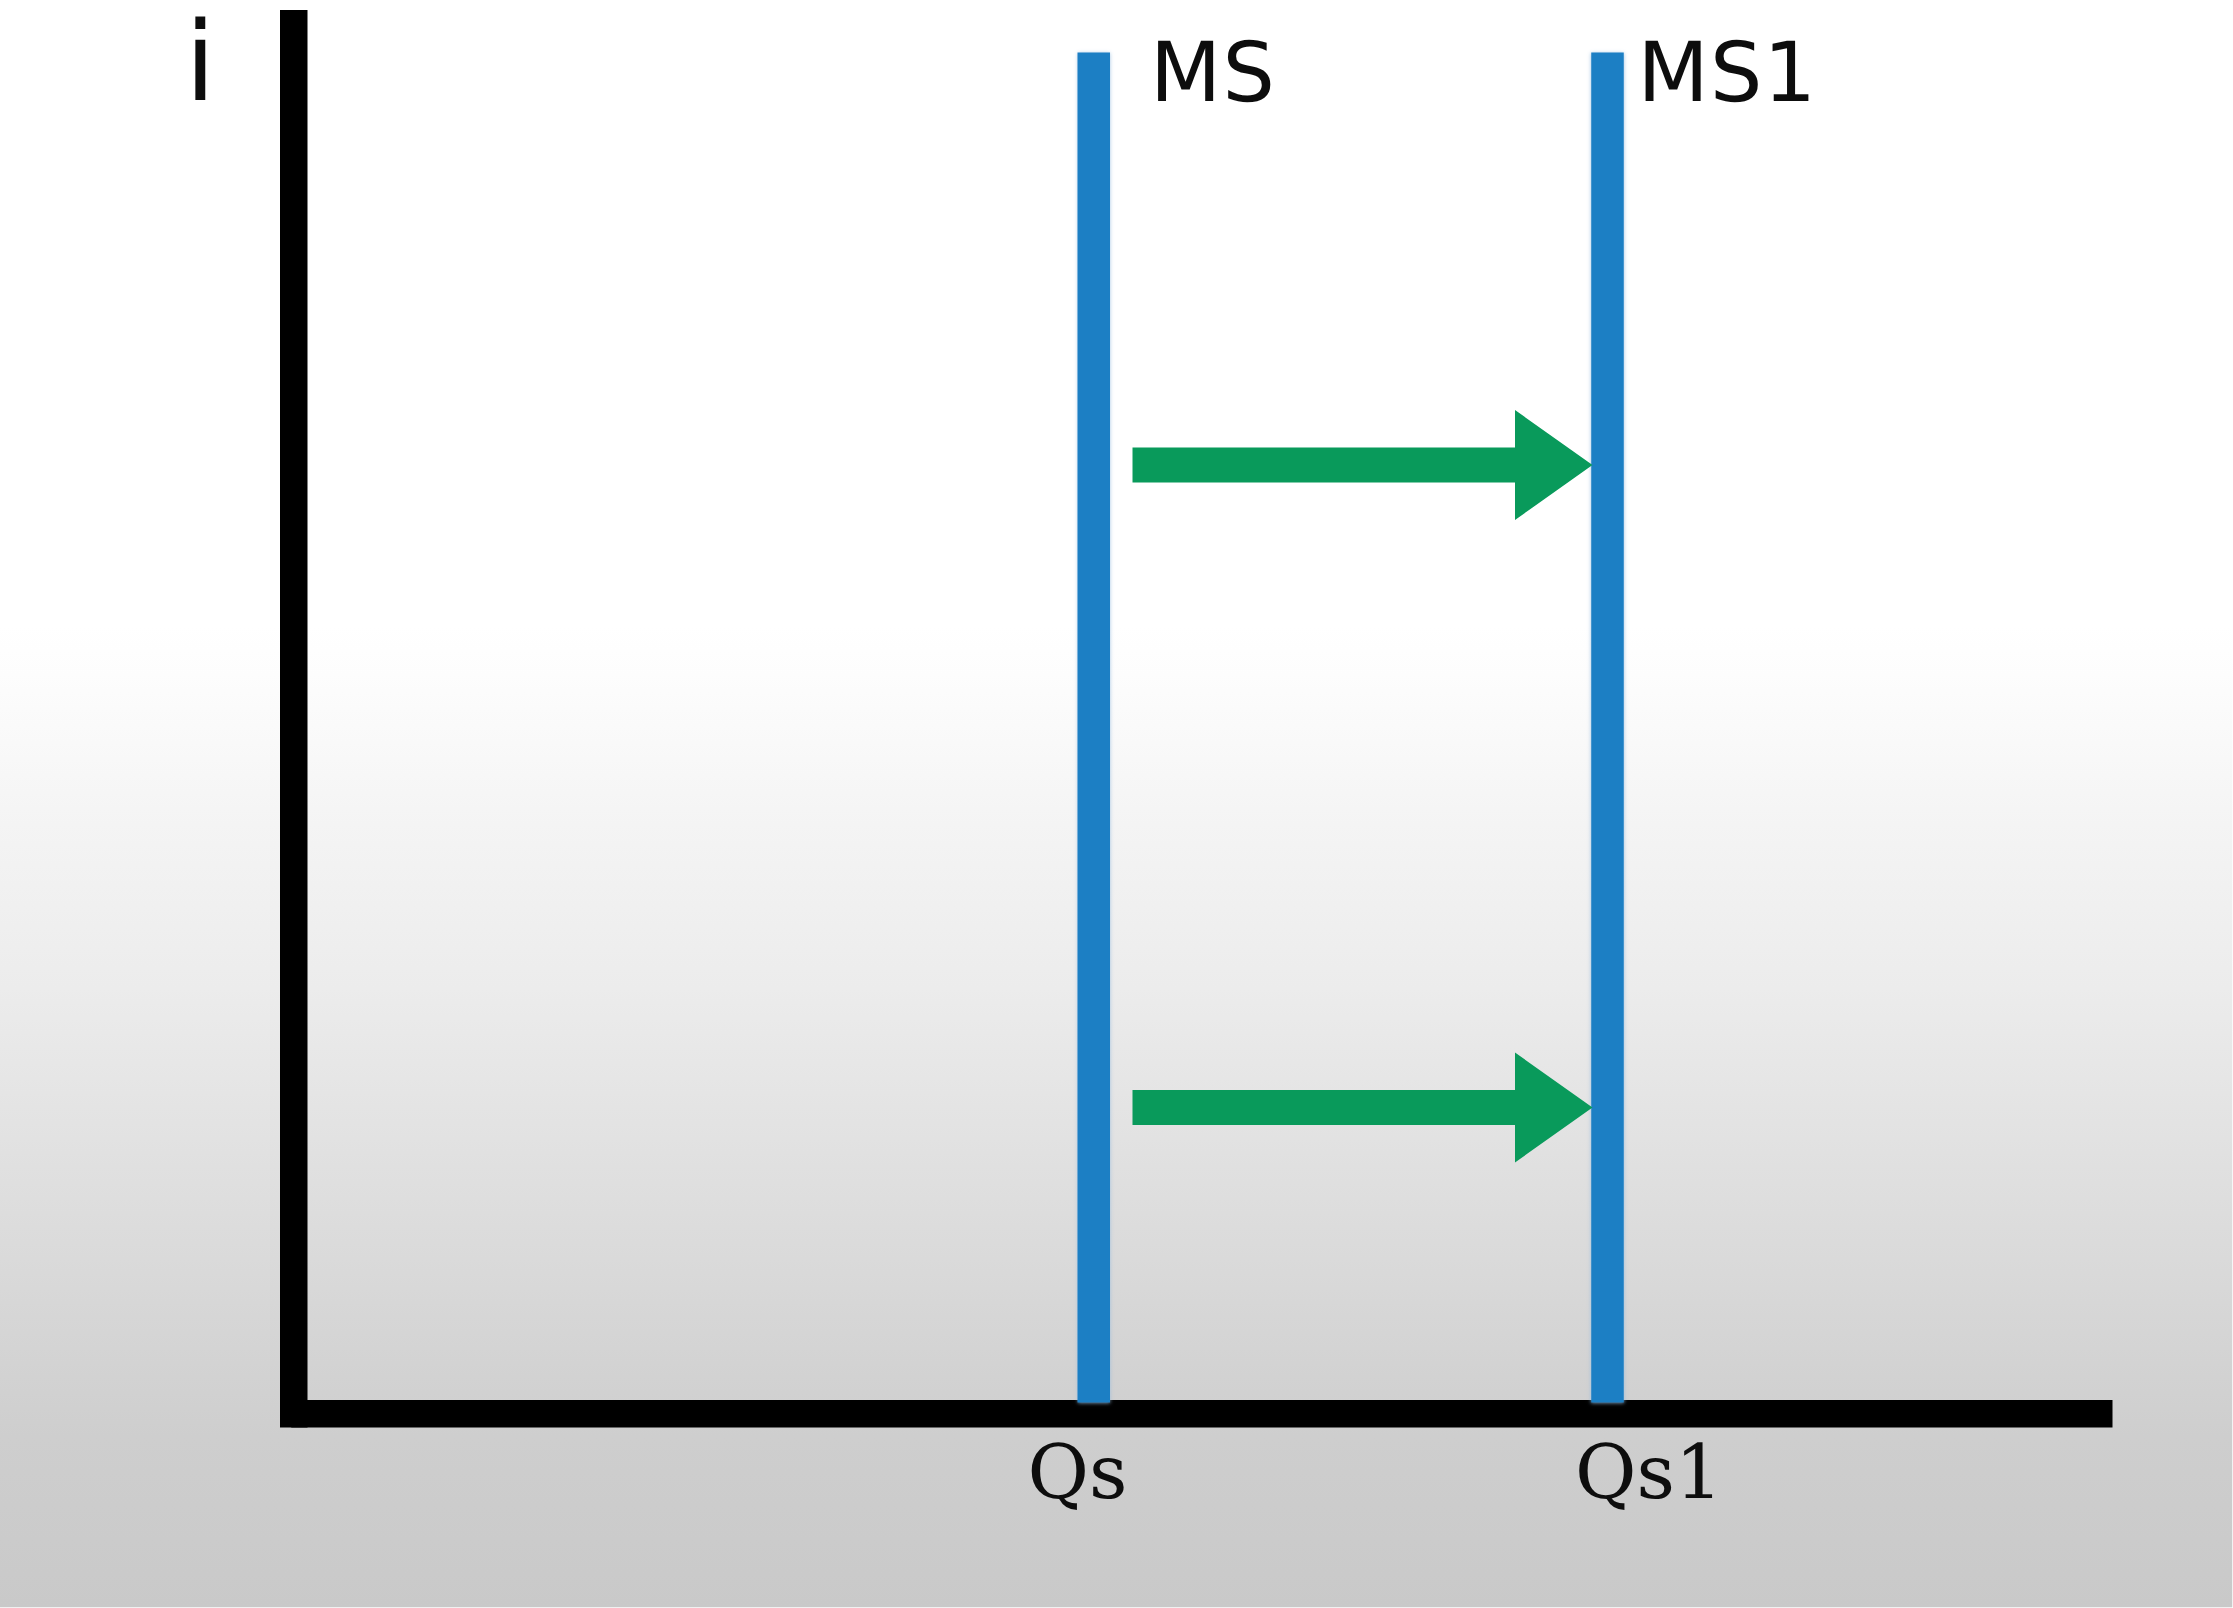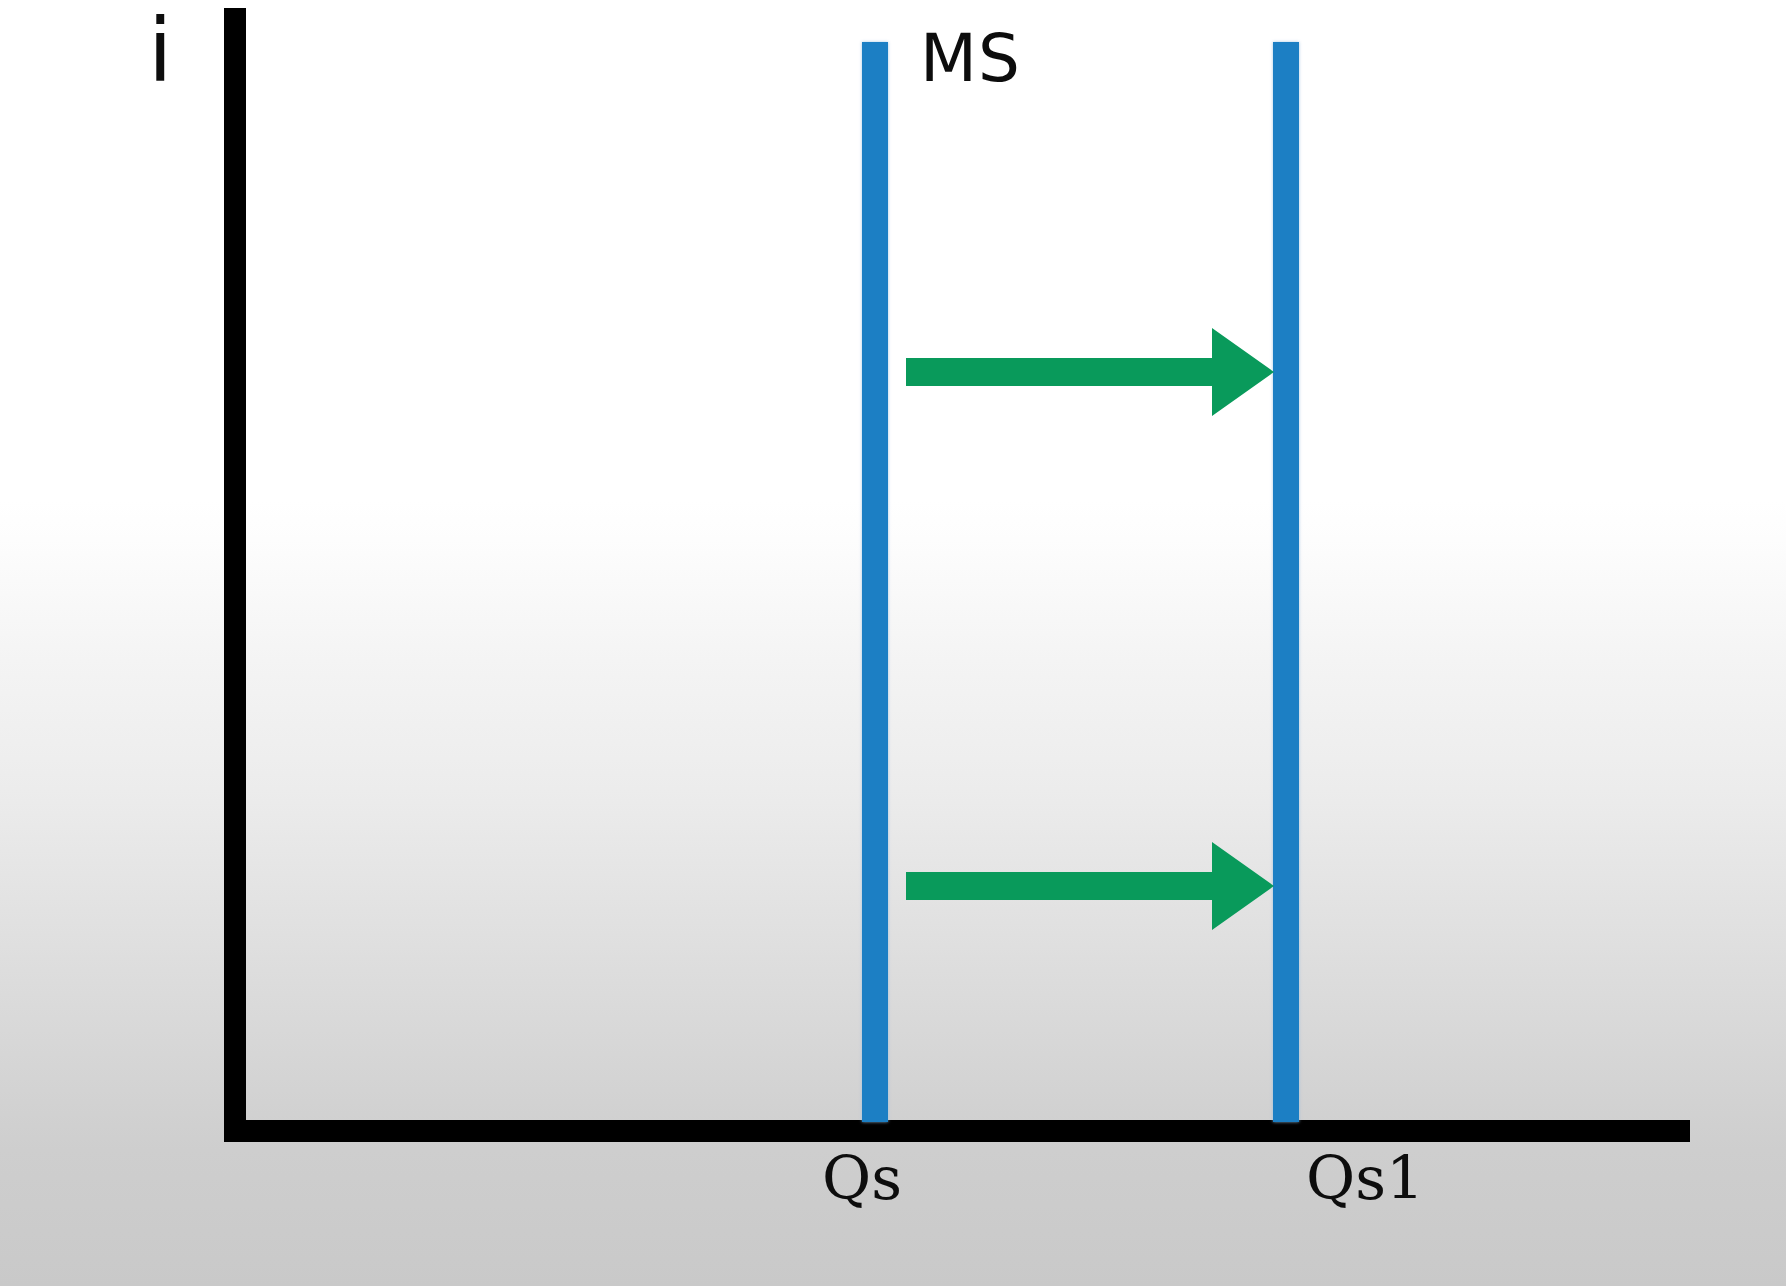--- a/index.html
+++ b/index.html
@@ -85,21 +85,21 @@
   .tick-label {
     position: absolute;
     font-family: "DejaVu Serif", serif;
     font-size: 60px;
     color: #0d0d0d;
     white-space: nowrap;
     line-height: 1;
     text-align: center;
   }
   #qs-label  { left: 822px;  top: 1148px; }
-  #qs1-label { left: 1306px; top: 1148px; }
+  #qs1-label { left: 1260px; top: 1148px; }
 
   #qofm-label {
     position: absolute;
     left: 1373px;
     top: 1152px;
     font-family: "Liberation Sans", sans-serif;
     font-size: 104px;
     color: #0d0d0d;
     line-height: 1;
     white-space: nowrap;
@@ -120,20 +120,21 @@
 
   <div class="axis" id="y-axis"></div>
   <div class="axis" id="x-axis"></div>
 
   <div id="i-label">i</div>
 
   <div class="ms-line" id="ms-line"></div>
   <div class="curve-label" id="ms-label">MS</div>
 
   <div class="ms-line" id="ms1-line"></div>
+  <div class="curve-label" id="ms1-label">MS1</div>
 
   <svg class="shift-arrow" id="shift-arrow-top" width="380" height="100" viewBox="0 0 380 100">
     <path d="M 6 36 L 312 36 L 312 6 L 374 50 L 312 94 L 312 64 L 6 64 Z" fill="#099A5B"></path>
   </svg>
 
   <svg class="shift-arrow" id="shift-arrow-bottom" width="380" height="100" viewBox="0 0 380 100">
     <path d="M 6 36 L 312 36 L 312 6 L 374 50 L 312 94 L 312 64 L 6 64 Z" fill="#099A5B"></path>
   </svg>
 
   <div class="tick-label" id="qs-label">Qs</div>

